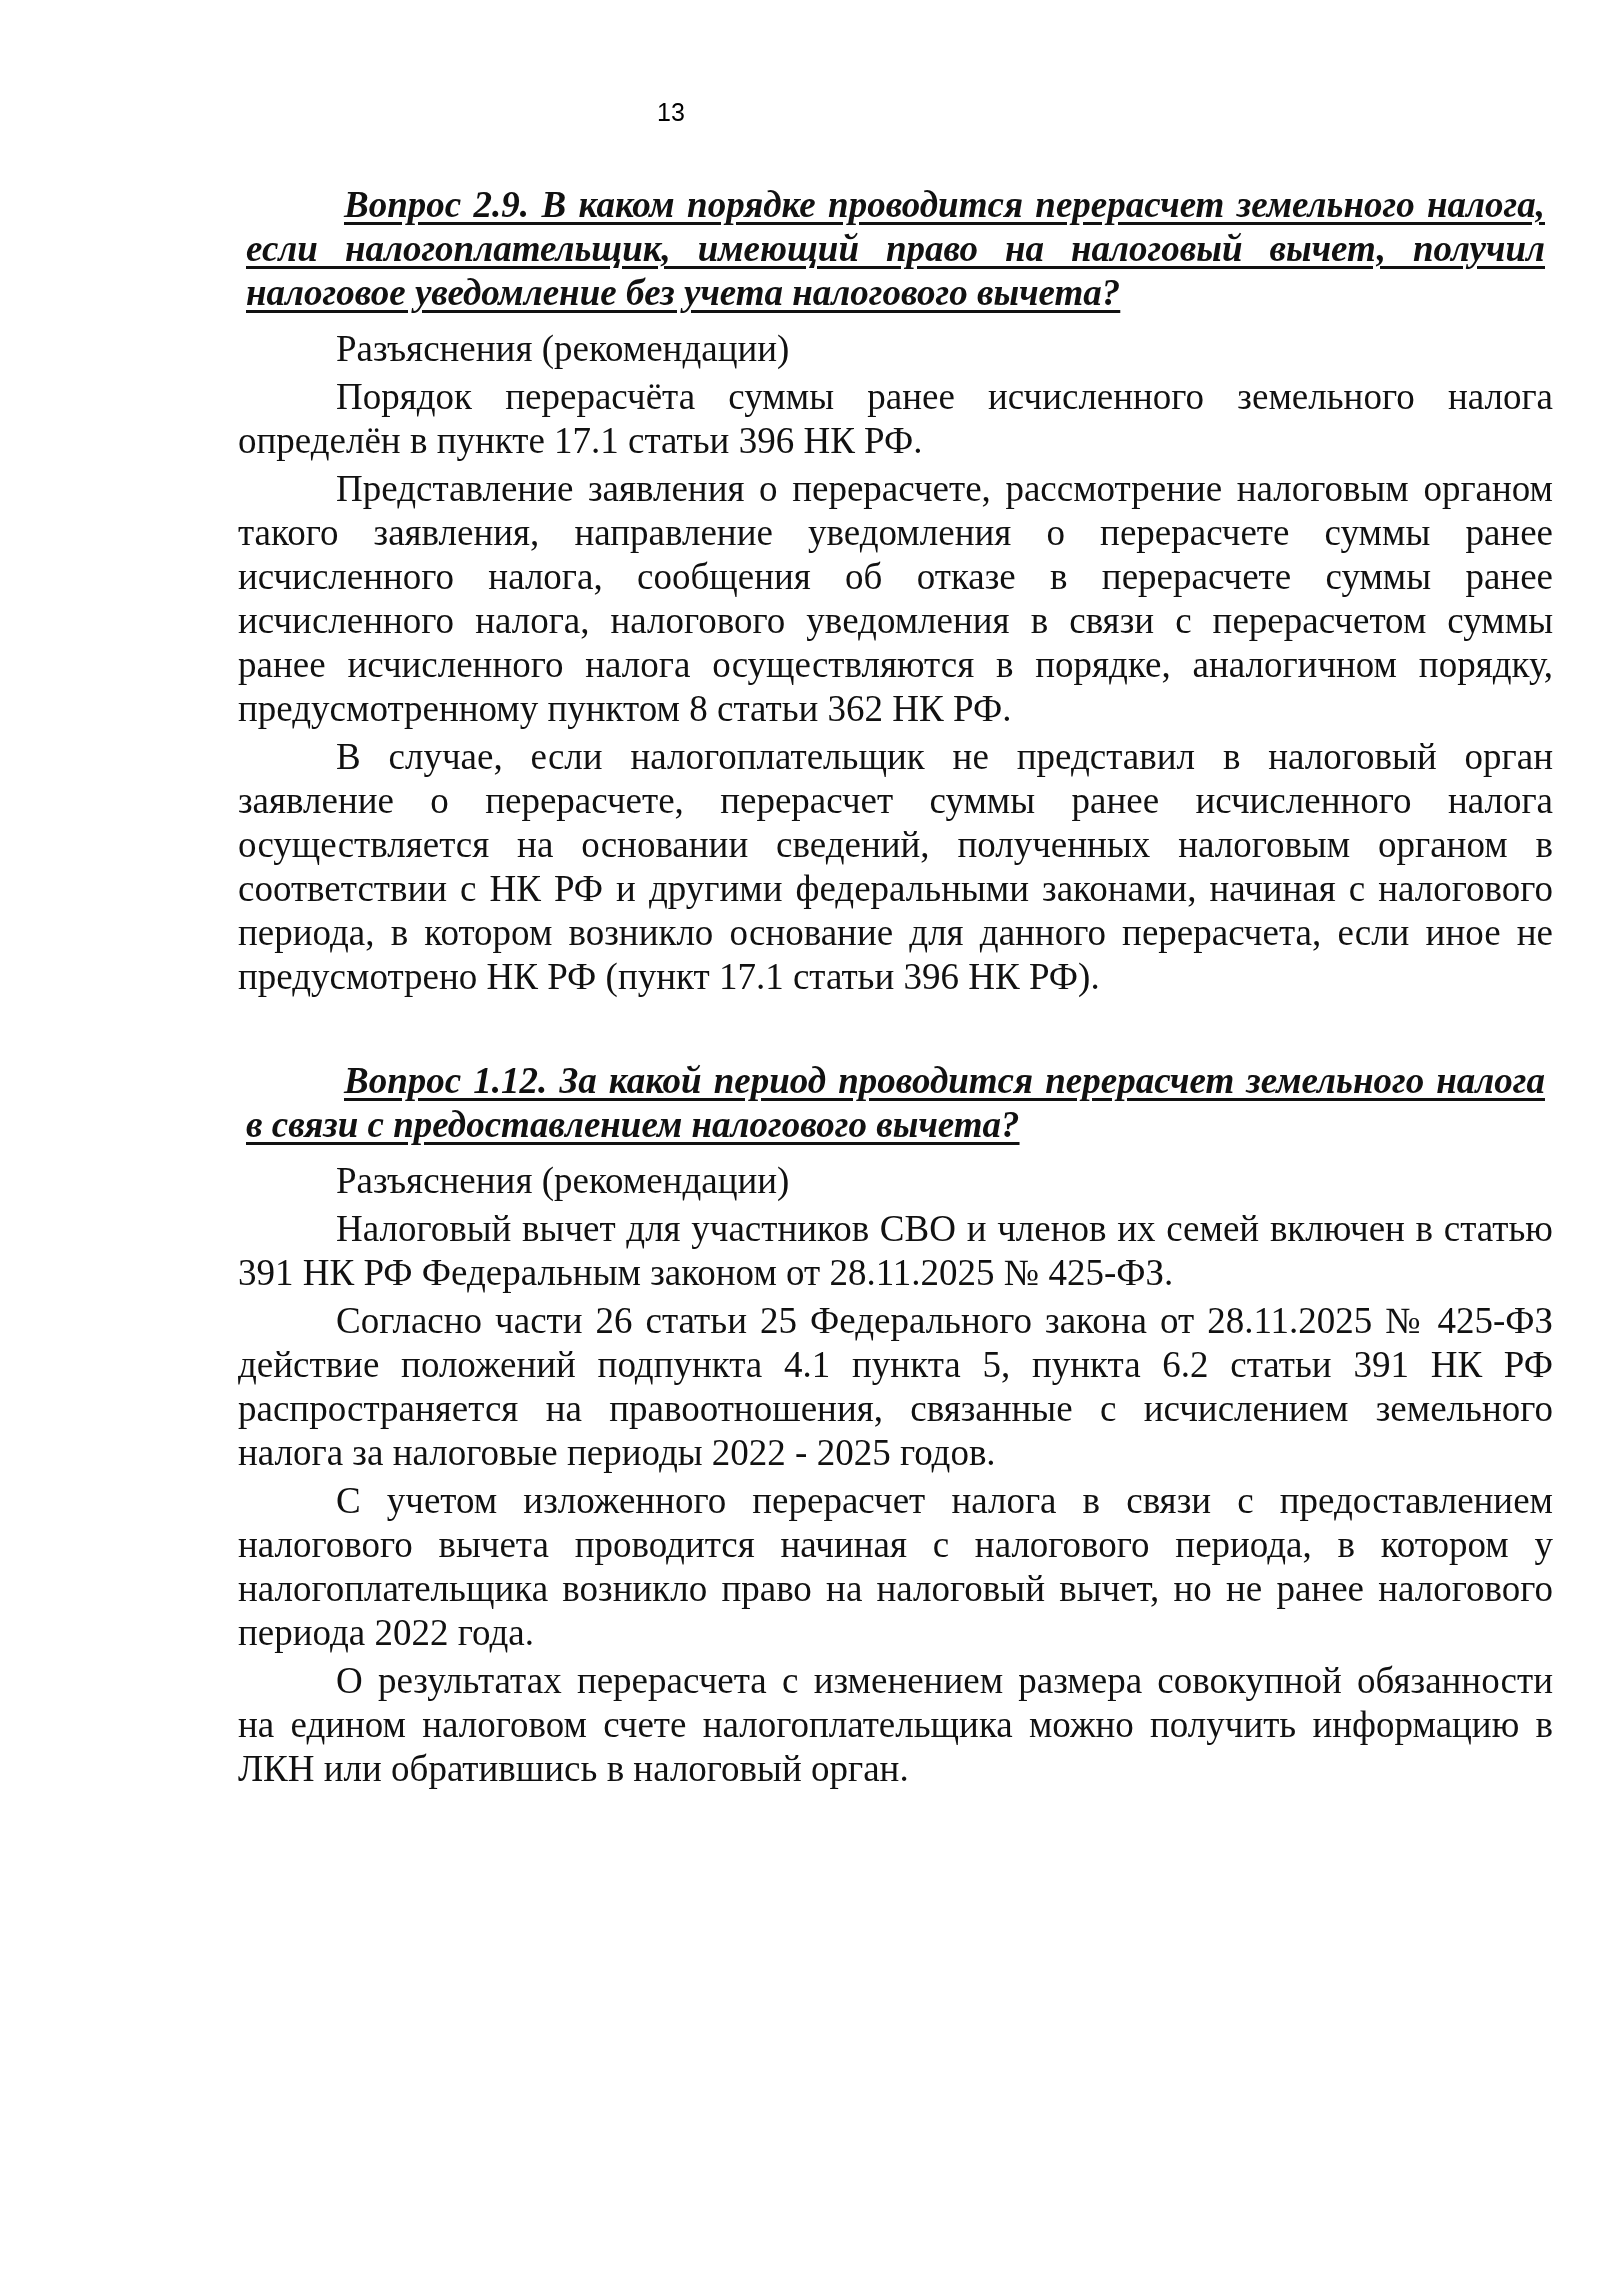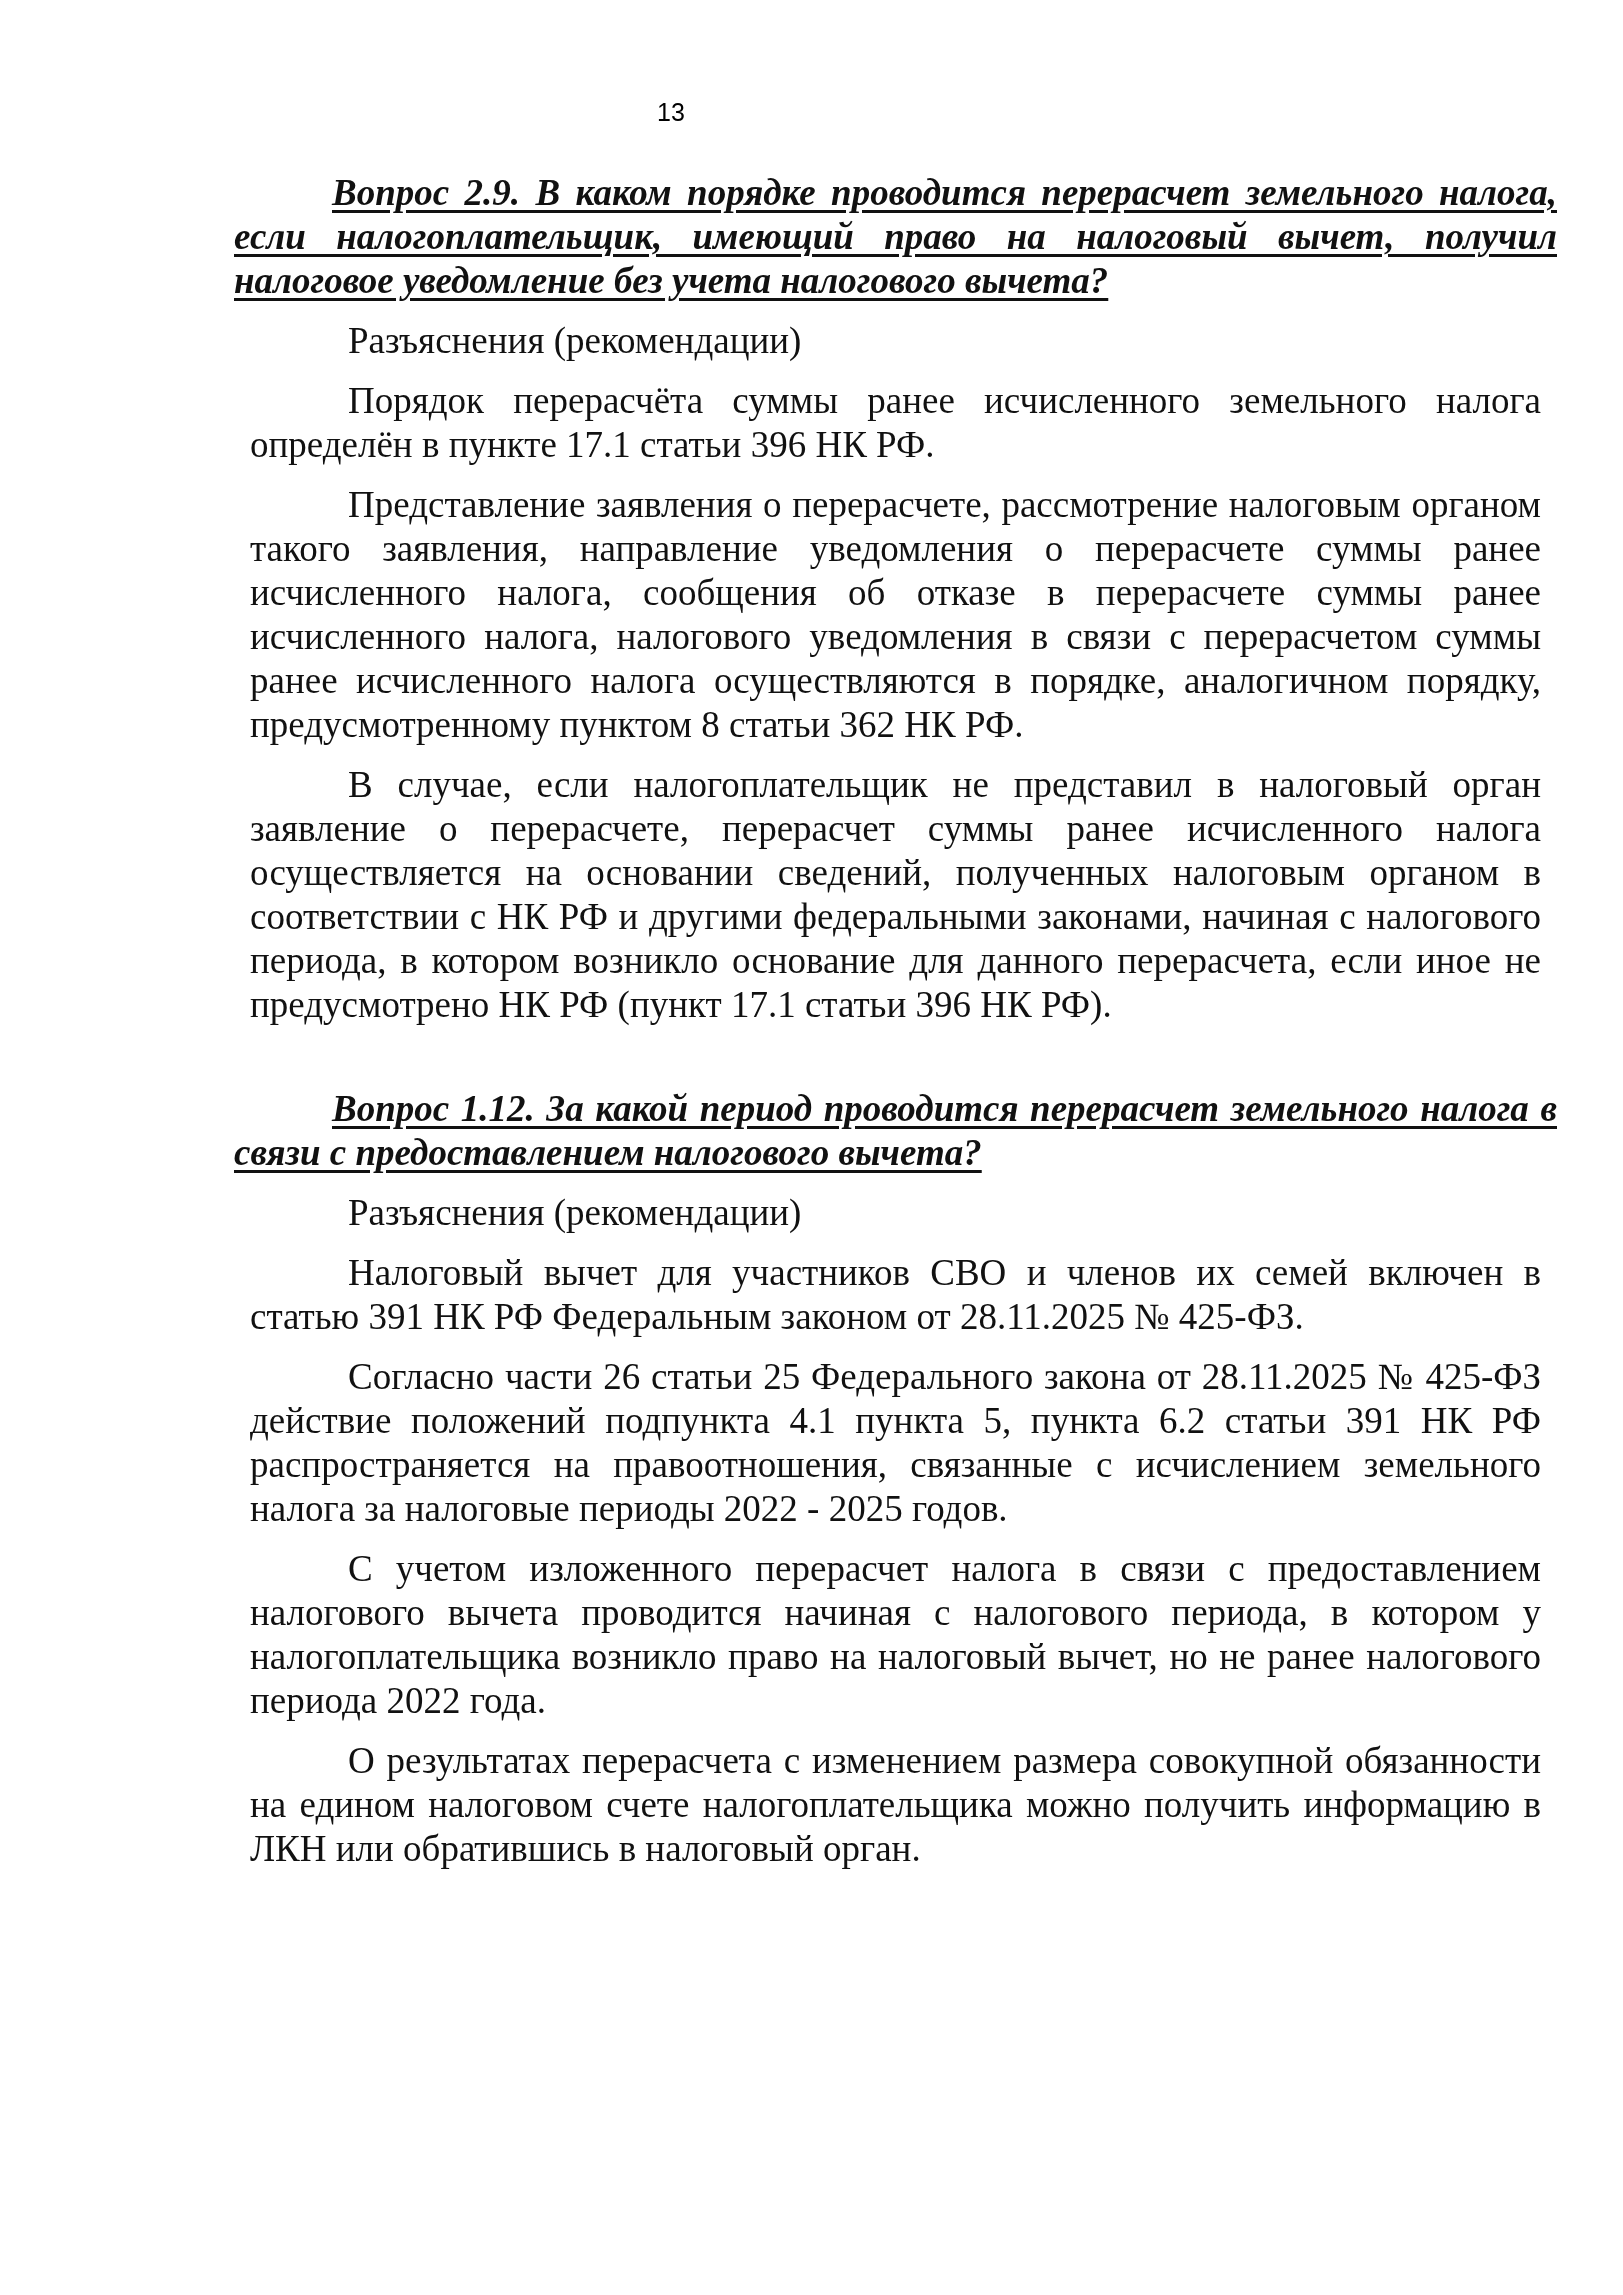--- a/index.html
+++ b/index.html
@@ -6,25 +6,25 @@
   body { width: 1623px; height: 2295px; position: relative; overflow: hidden; }
   .page-number {
     position: absolute; top: 98px; left: 0; width: 1342px; text-align: center;
     font-family: "Liberation Sans", sans-serif; font-size: 25px; color: #000;
   }
   .content {
     position: absolute; left: 234px; top: 171px; width: 1323px;
     font-family: "Liberation Serif", serif; font-size: 37px; line-height: 44px;
     color: #111;
   }
-  .para { text-align: justify; text-indent: 98px; margin: 16px; }
+  .para { text-align: justify; text-indent: 98px; margin: 4px; }
   .question {
     font-weight: bold; font-style: italic; text-decoration: underline;
     text-decoration-thickness: 3.3px; text-underline-offset: 5.2px;
-    text-align: justify; text-indent: 98px; margin: 0;
+    text-align: justify; text-indent: 98px; margin: 12px;
   }
   .gap { height: 44px; }
 </style>
 </head>
 <body>
 
 <div class="page-number">13</div>
 
 <div class="content">
   <section>

